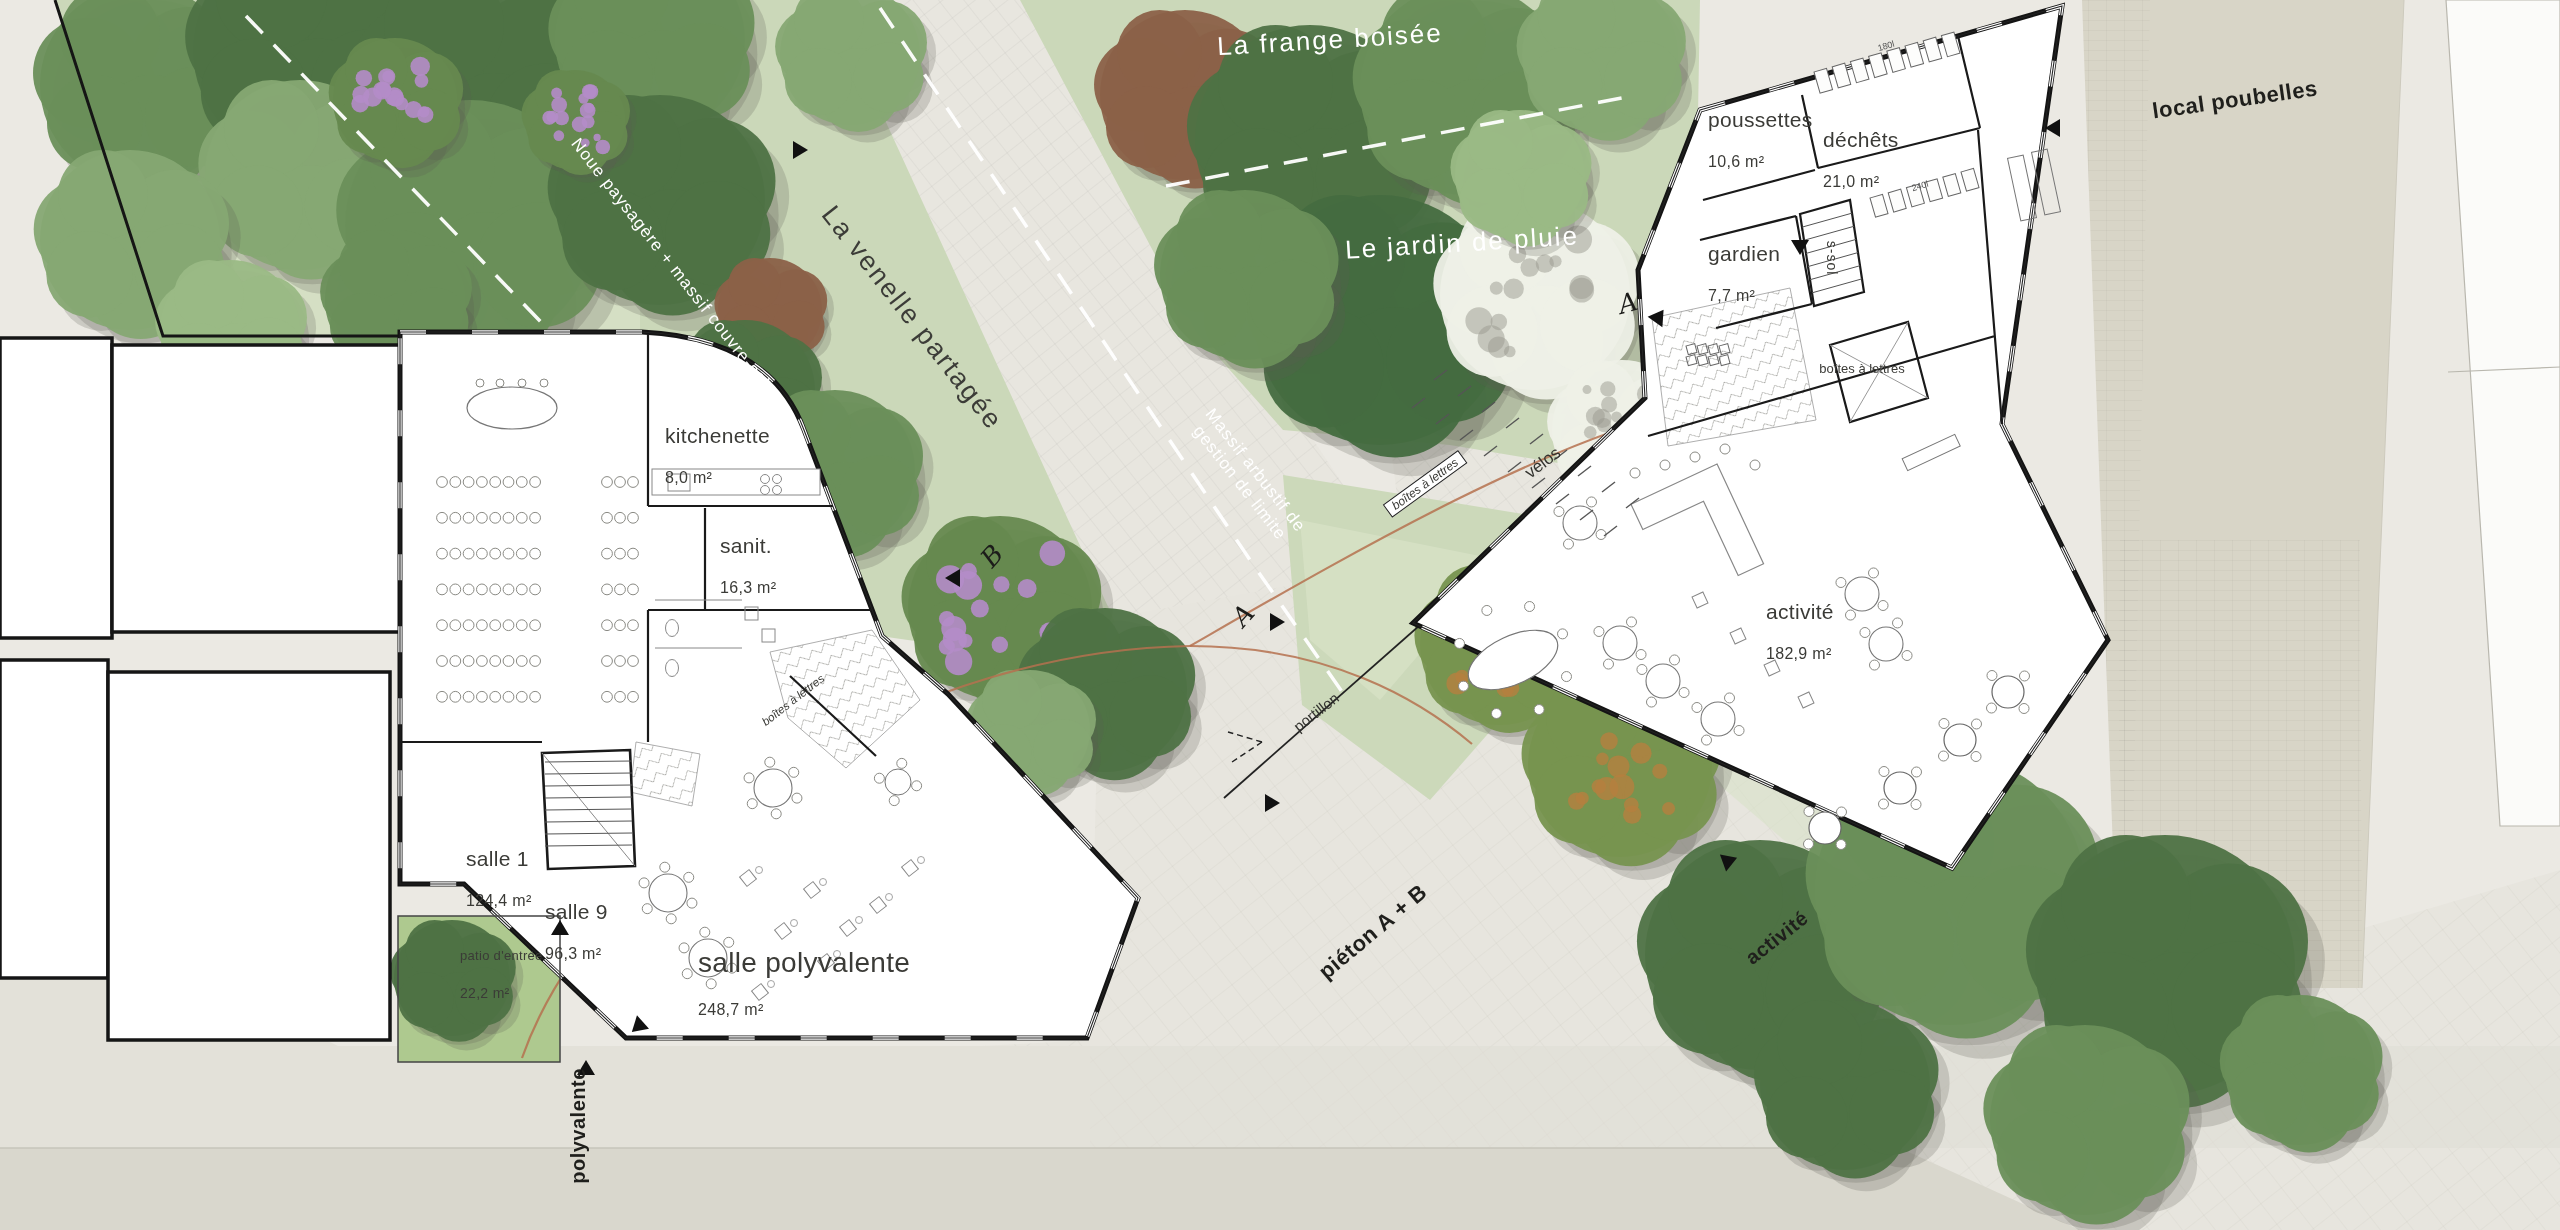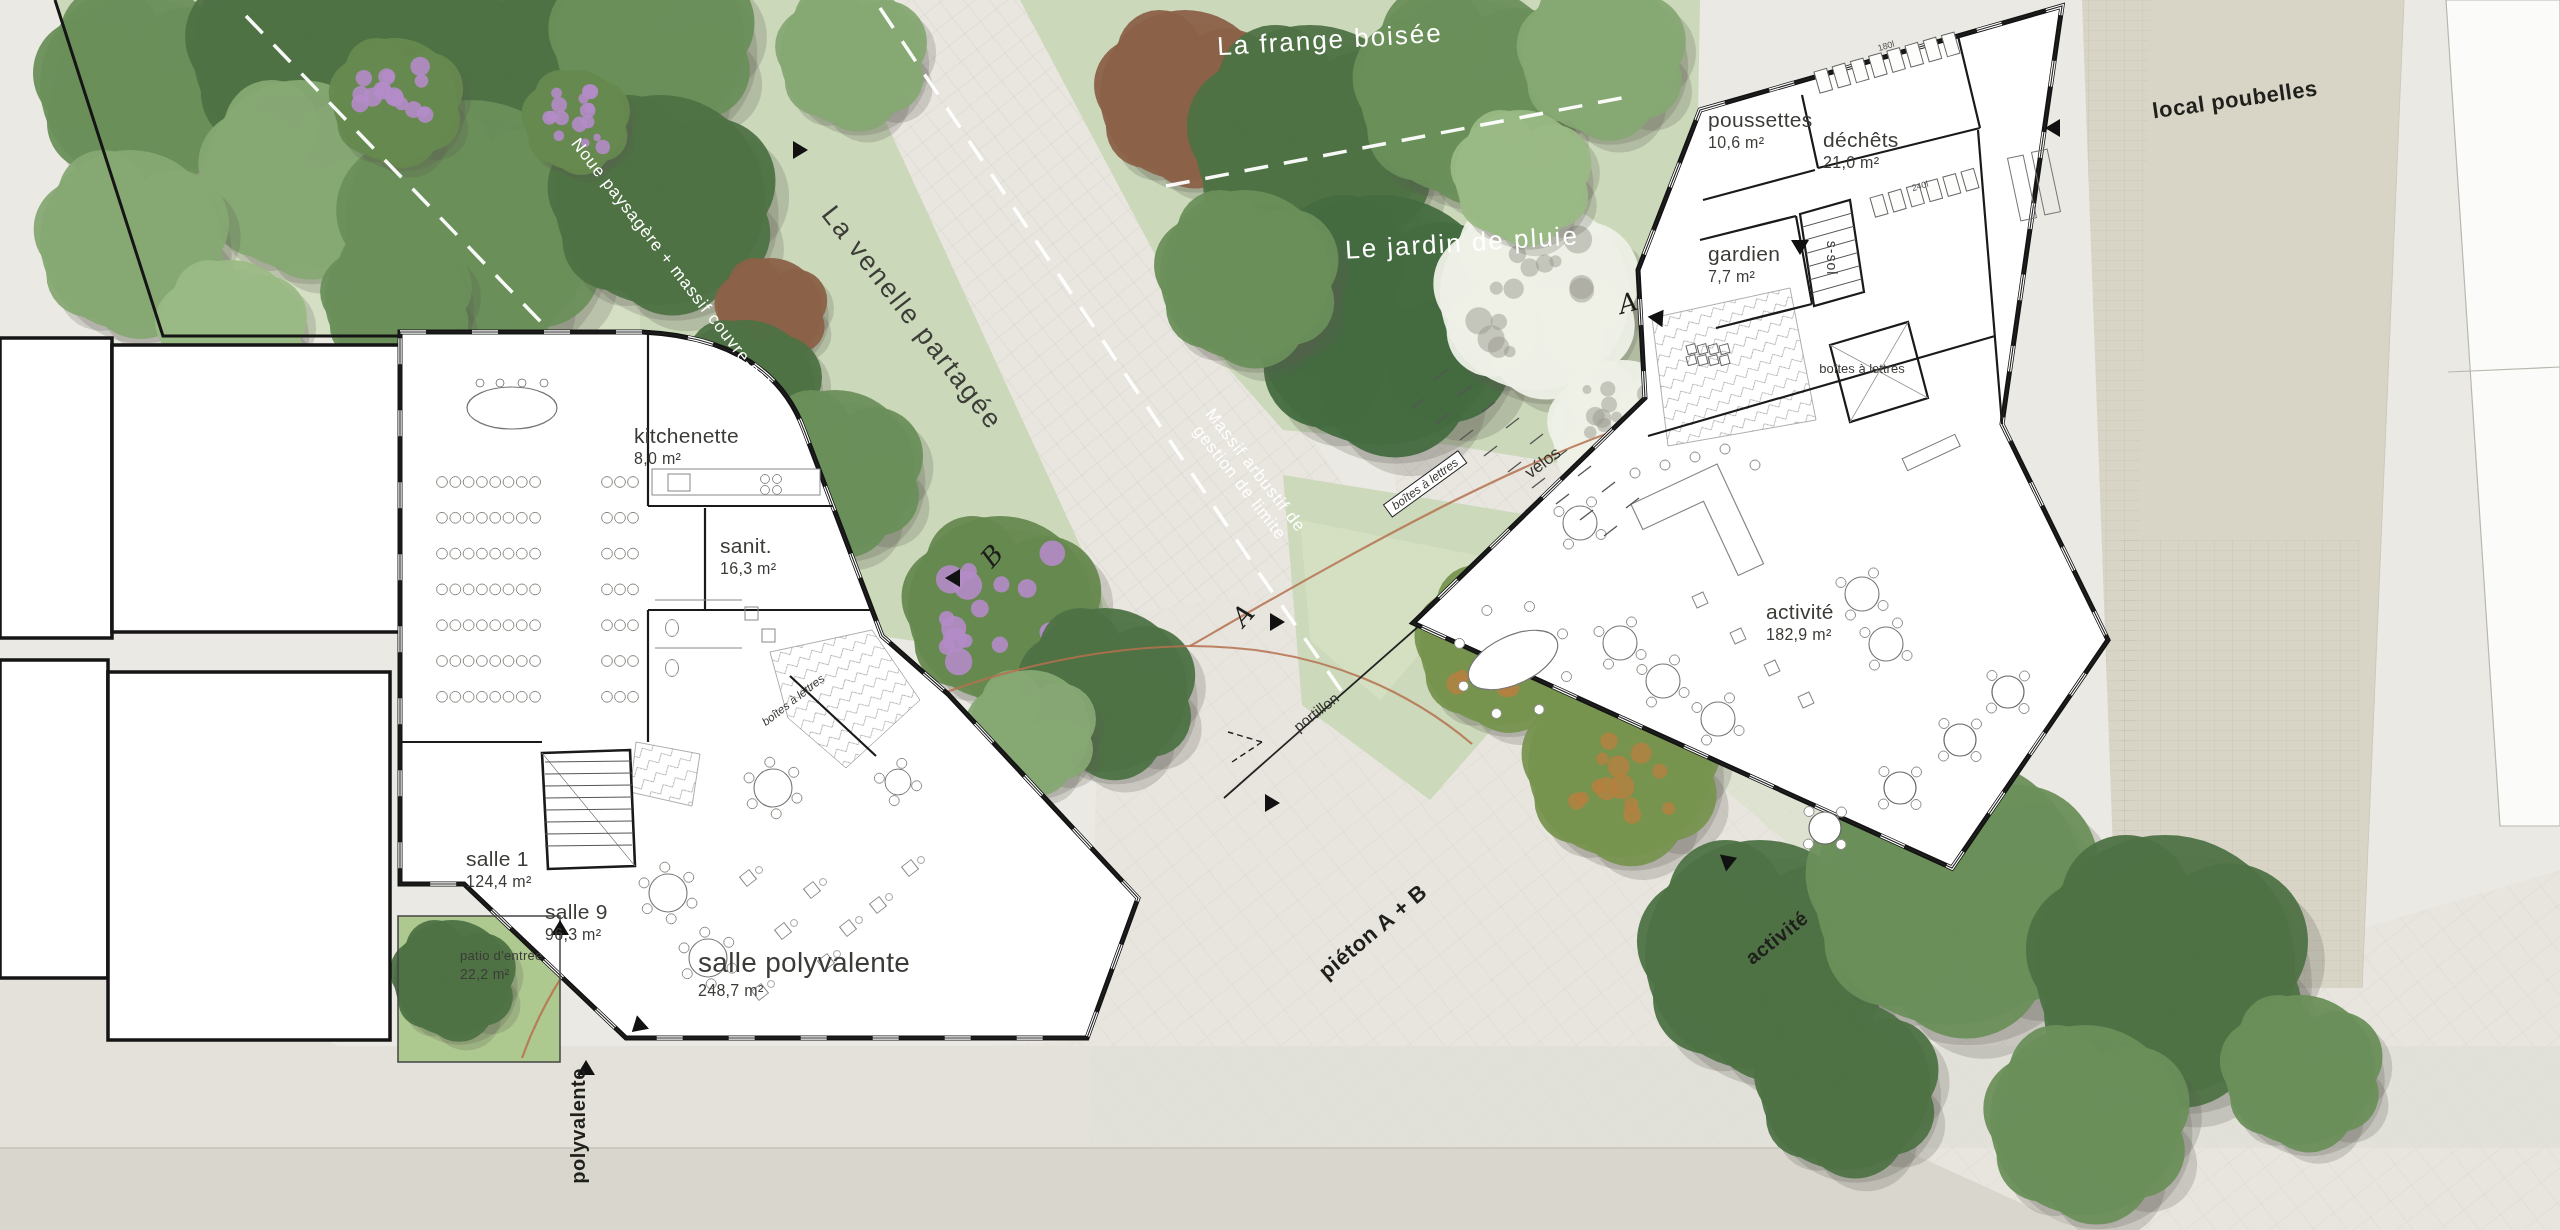--- a/index.html
+++ b/index.html
@@ -9,21 +9,21 @@
   .lbl{position:absolute;transform:translate(-50%,-50%) rotate(var(--r,0deg));
        white-space:nowrap;color:#3b3b37;}
   .white-lbl{color:#ffffff;font-size:26px;letter-spacing:2px;font-weight:400;}
   .white-sm{color:#fff;font-size:17px;letter-spacing:1px;}
   .venelle-lbl{font-size:27px;letter-spacing:2px;color:#3c3c38;}
   .bold-lbl{font-weight:bold;color:#1f1f1c;letter-spacing:.5px;}
   .feat-lbl{font-size:15px;color:#33332f;}
   .marker-lbl{font-family:"DejaVu Serif", serif;font-style:italic;font-size:26px;color:#1c1c1a;}
   .room{position:absolute;color:#3b3b37;line-height:1.3;letter-spacing:.3px;}
   .room .rn{font-size:21px;}
-  .room .ra{font-size:16px;}
+  .room .ra{font-size:16px;margin-top:19px;}
   .room-sm .rn{font-size:13px;}
   .room-sm .ra{font-size:14px;}
   .bar{background:#fff;border:1.5px solid #222;padding:0 6px;font-style:italic;font-size:12px;}
   .tiny{font-size:9px;color:#555;}
   .wrap{white-space:normal;width:170px;text-align:center;line-height:1.2;}
 </style>
 </head>
 <body>
 
 <div class="stage">
@@ -1151,21 +1151,21 @@
   <div class="ra">124,4 m²</div>
 </div>
 <div class="room" style="left:545px;top:898px">
   <div class="rn">salle 9</div>
   <div class="ra">96,3 m²</div>
 </div>
 <div class="room" style="left:698px;top:945px">
   <div class="rn" style="font-size:28px">salle polyvalente</div>
   <div class="ra">248,7 m²</div>
 </div>
-<div class="room" style="left:634px;top:422px">
+<div class="room" style="left:665px;top:422px">
   <div class="rn">kitchenette</div>
   <div class="ra">8,0 m²</div>
 </div>
 <div class="room" style="left:720px;top:532px">
   <div class="rn">sanit.</div>
   <div class="ra">16,3 m²</div>
 </div>
 <div class="room room-sm" style="left:460px;top:948px">
   <div class="rn">patio d'entrée</div>
   <div class="ra">22,2 m²</div>

